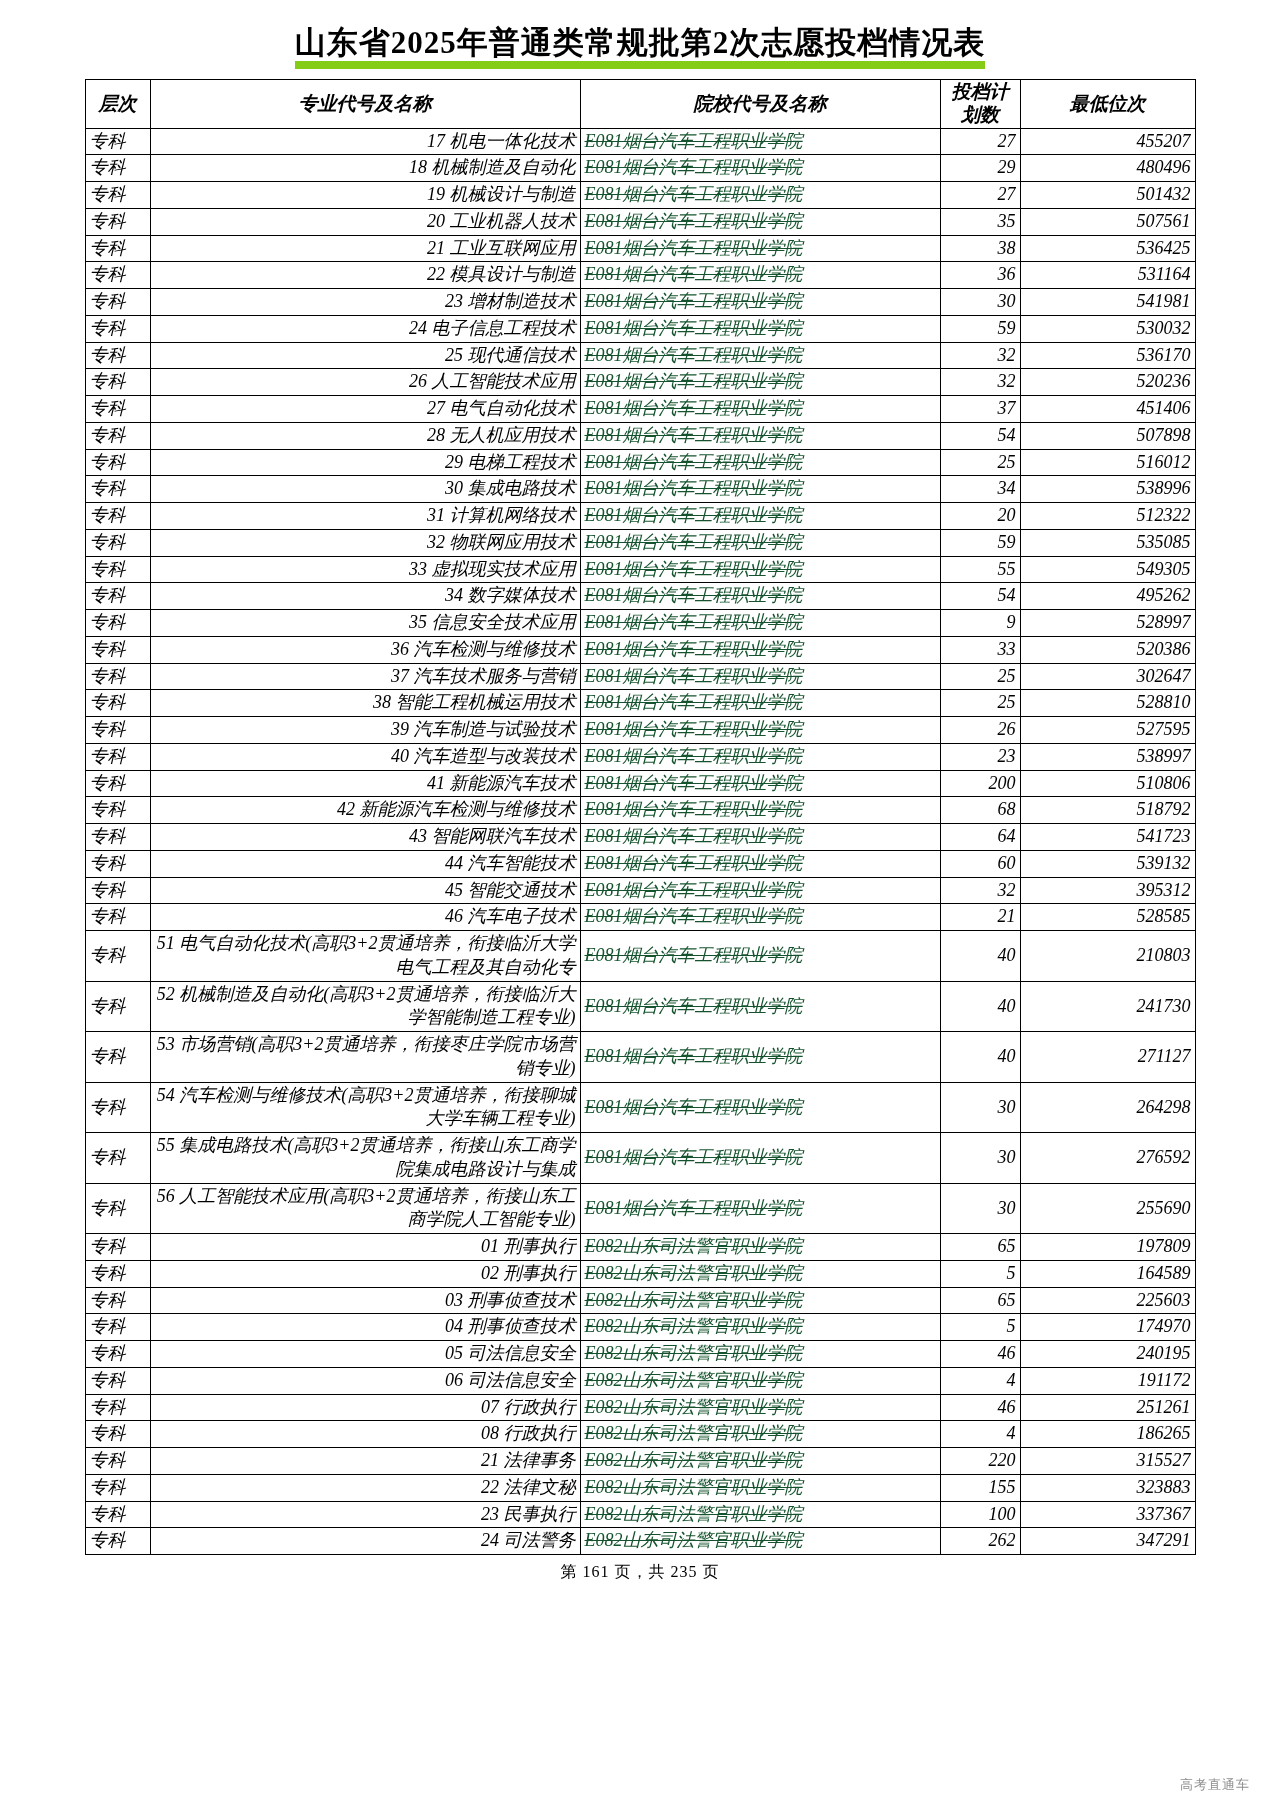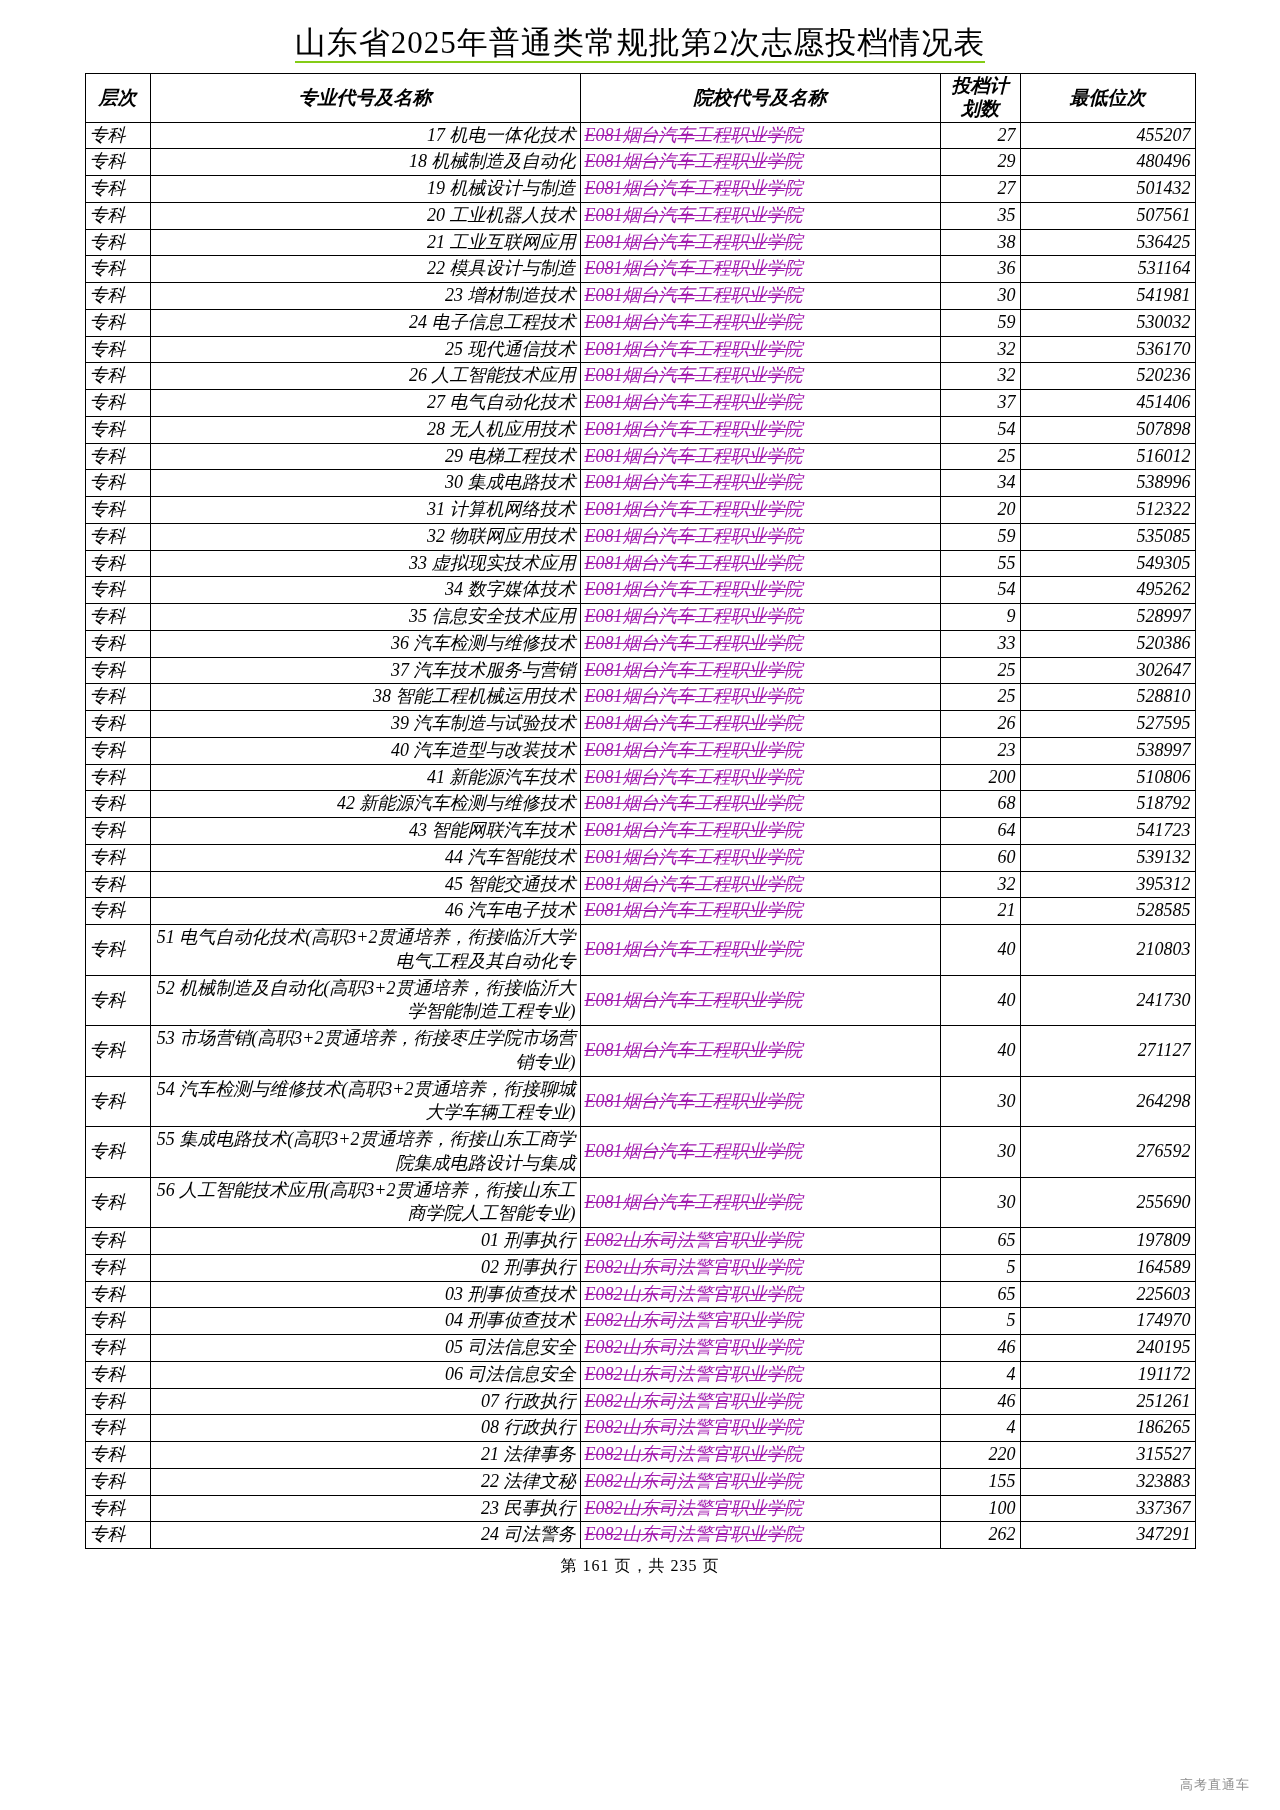--- a/index.html
+++ b/index.html
@@ -5,23 +5,23 @@
   * { margin: 0; padding: 0; box-sizing: border-box; }
   html, body { width: 1280px; height: 1810px; background: #ffffff; overflow: hidden; }
   body { font-family: "Liberation Serif", serif; color: #000; position: relative; }
 
   .page { padding-top: 26px; }
 
   .title-wrap { text-align: center; margin-bottom: 10px; }
   .title {
     display: inline-block;
     font-size: 31px;
-    font-weight: normal;
+    font-weight: bold;
     letter-spacing: 1px;
-    border-bottom: 2px solid #84cc16;
+    border-bottom: 8px solid #84cc16;
     padding-bottom: 1px;
     line-height: 1.1;
   }
 
   table.docket {
     border-collapse: collapse;
     table-layout: fixed;
     width: 1110px;
     margin: 0 auto;
     font-style: italic;
@@ -40,21 +40,21 @@
     height: 47px;
     font-size: 19px;
   }
   table.docket tbody td { height: 25px; }
 
   td.level { text-align: left; }
   td.major { text-align: right; padding-left: 6px; word-break: break-all; }
   td.college {
     text-align: left;
     padding-left: 5px;
-    color: #a21caf;
+    color: #14532d;
     text-decoration: line-through;
   }
   td.plan { text-align: right; padding-right: 7px; }
   td.rank { text-align: right; padding-right: 11px; }
 
   .plan-head div { line-height: 1.2; }
 
   .page-footer {
     text-align: center;
     font-size: 16px;

